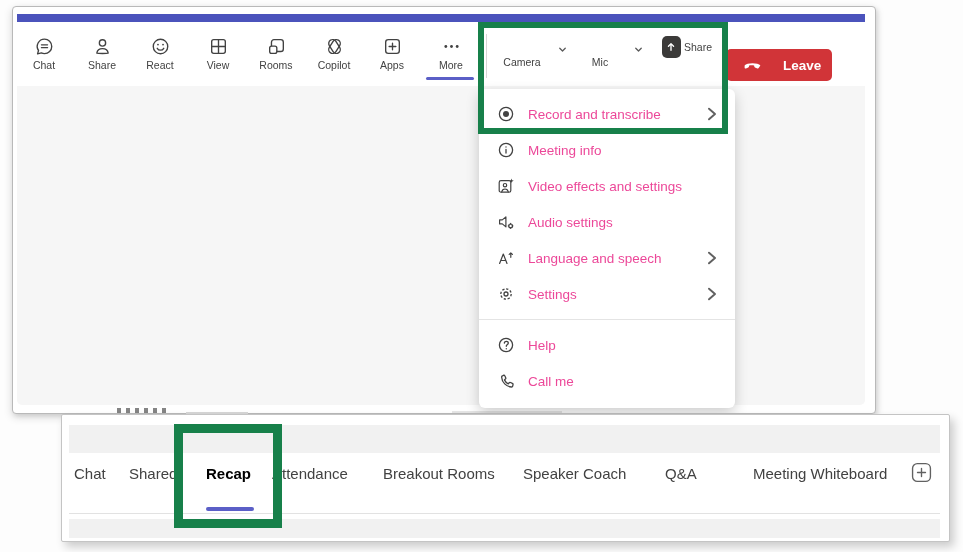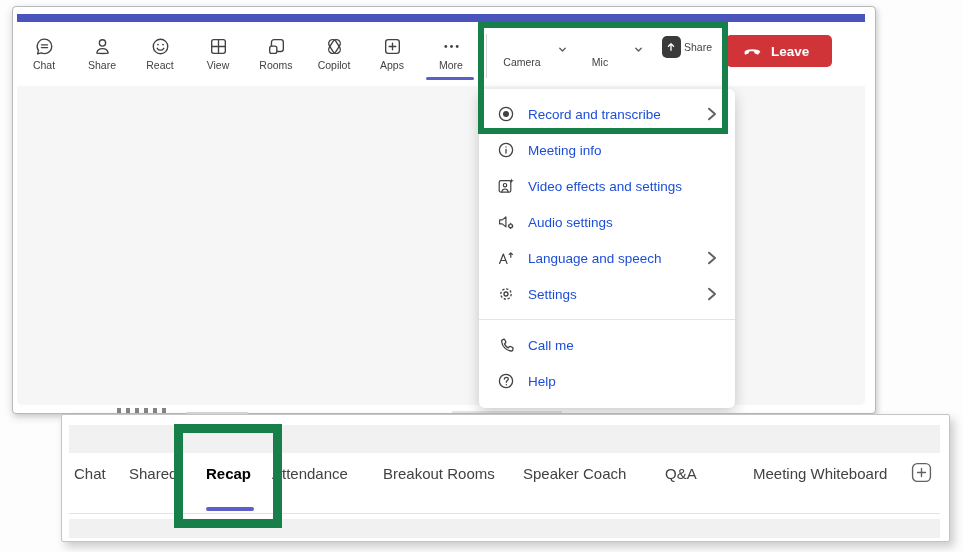--- a/index.html
+++ b/index.html
@@ -20,29 +20,29 @@
   .tb-btn svg{width:21px;height:21px;display:block;}
   .tb-label{font-size:10.5px;color:#424242;line-height:11px;white-space:nowrap;}
   .more-btn{width:60px;}
   .more-underline{position:absolute;left:5px;top:51px;width:48px;height:3px;background:#5b5fc7;border-radius:2px;}
   .divider-v{width:1px;height:44px;background:#d6d6d6;margin:8px 5px 0 5px;}
   .dev-group{display:flex;align-items:flex-start;}
   .dev-btn{width:60px;display:flex;flex-direction:column;align-items:center;gap:3px;padding-top:10px;cursor:pointer;}
   .dev-chevron{width:20px;padding-top:18px;display:flex;justify-content:center;cursor:pointer;}
   .share-btn{width:50px;margin-left:14px;display:flex;align-items:center;gap:3px;padding-top:10px;cursor:pointer;text-align:center;}
   .share-glyph{width:24px;height:22px;background:#3b3a39;border-radius:5px;display:flex;align-items:center;justify-content:center;}
-  .leave-btn{margin-left:14px;margin-top:9px;height:32px;background:#d13438;border-radius:5px;
-             display:flex;align-items:center;gap:8px;padding:0 16px;color:#fff;font-size:13.5px;
+  .leave-btn{margin-left:14px;margin-top:23px;height:32px;background:#d13438;border-radius:5px;
+             display:flex;align-items:center;gap:20px;padding:0 16px;color:#fff;font-size:13.5px;
              font-weight:700;white-space:nowrap;cursor:pointer;width:74px;}
 
   
   .menu{position:absolute;left:466px;top:82px;width:256px;height:319px;background:#fff;
         border-radius:6px;box-shadow:0 5px 14px rgba(0,0,0,.20);padding-top:7px;box-sizing:border-box;z-index:20;}
   .menu-item{height:36px;display:flex;align-items:center;padding:0 14px 0 18px;gap:13px;
-             font-size:13.5px;color:#1d4ed8;cursor:pointer;}
+             font-size:13.5px;color:#ec4899;cursor:pointer;}
   .menu-item svg{width:18px;height:18px;flex:none;display:block;}
   .mi-chevron{margin-left:auto;display:flex;}
   .menu-divider{height:1px;background:#e4e4e4;margin:7px 0;}
 
   
   .hl-top{position:absolute;left:478px;top:22px;width:250px;height:112px;border:6px solid #17804a;
           box-sizing:border-box;z-index:40;pointer-events:none;}
   .hl-bottom{position:absolute;left:112px;top:9px;width:108px;height:104px;border:9px solid #17804a;
              box-sizing:border-box;z-index:40;pointer-events:none;}
 
@@ -285,34 +285,34 @@
         <span>Settings</span>
         <span class="mi-chevron">
             <svg width="9" height="11" viewBox="0 0 9 12" fill="none" stroke="#616161" stroke-width="1.3" stroke-linecap="round" stroke-linejoin="round">
               <path d="M2.5 2.5 6.5 6l-4 3.5"></path>
             </svg>
           </span>
       </div>
       <div class="menu-divider"></div>
       <div class="menu-item">
         <span>
-            <svg viewBox="0 0 18 18" fill="none" stroke="#424242" stroke-width="1.3" stroke-linecap="round" stroke-linejoin="round">
-              <path d="M6.6 3.2c.5-.1 1 .1 1.2.6l.9 1.9c.2.4.1 1-.3 1.3l-1 .9c.8 1.7 2.2 3.1 3.9 3.9l.9-1c.3-.4.9-.5 1.3-.3l1.9.9c.5.2.7.7.6 1.2l-.3 1.5c-.1.5-.6.9-1.1.9-5.4-.3-9.7-4.6-10-10 0-.5.4-1 .9-1.1z"></path>
-            </svg>
-          </span>
-        <span>Call me</span>
-      </div>
-      <div class="menu-item">
-        <span>
             <svg viewBox="0 0 18 18" fill="none" stroke="#424242" stroke-width="1.3" stroke-linecap="round">
               <circle cx="9" cy="9" r="6.6"></circle>
               <path d="M7.3 7c.2-1 1-1.7 2-1.7 1.1 0 2 .8 2 1.8 0 .8-.5 1.3-1.1 1.7-.6.4-.9.7-.9 1.3v.2M9.3 12.6v.2"></path>
             </svg>
           </span>
         <span>Help</span>
+      </div>
+      <div class="menu-item">
+        <span>
+            <svg viewBox="0 0 18 18" fill="none" stroke="#424242" stroke-width="1.3" stroke-linecap="round" stroke-linejoin="round">
+              <path d="M6.6 3.2c.5-.1 1 .1 1.2.6l.9 1.9c.2.4.1 1-.3 1.3l-1 .9c.8 1.7 2.2 3.1 3.9 3.9l.9-1c.3-.4.9-.5 1.3-.3l1.9.9c.5.2.7.7.6 1.2l-.3 1.5c-.1.5-.6.9-1.1.9-5.4-.3-9.7-4.6-10-10 0-.5.4-1 .9-1.1z"></path>
+            </svg>
+          </span>
+        <span>Call me</span>
       </div>
     </div>
   </div>
 
   <div class="hl-top"></div>
 
   <div class="artifact-marks"></div>
   <div class="artifact-dash1"></div>
   <div class="artifact-dash2"></div>
 

